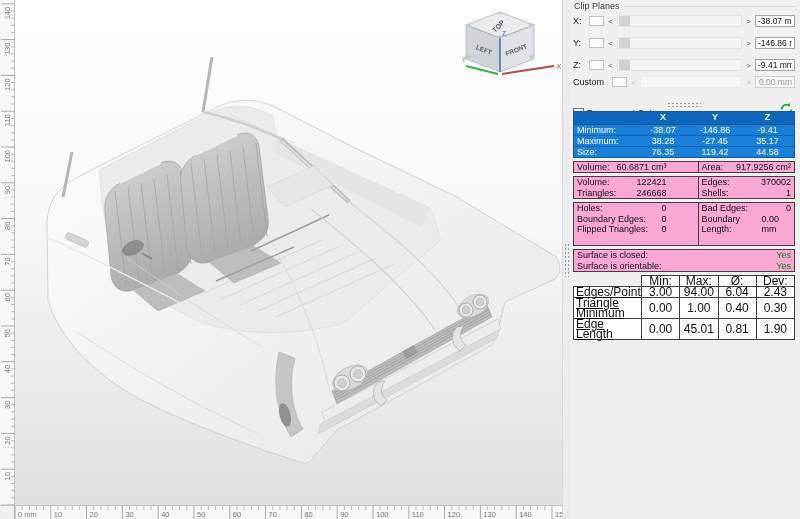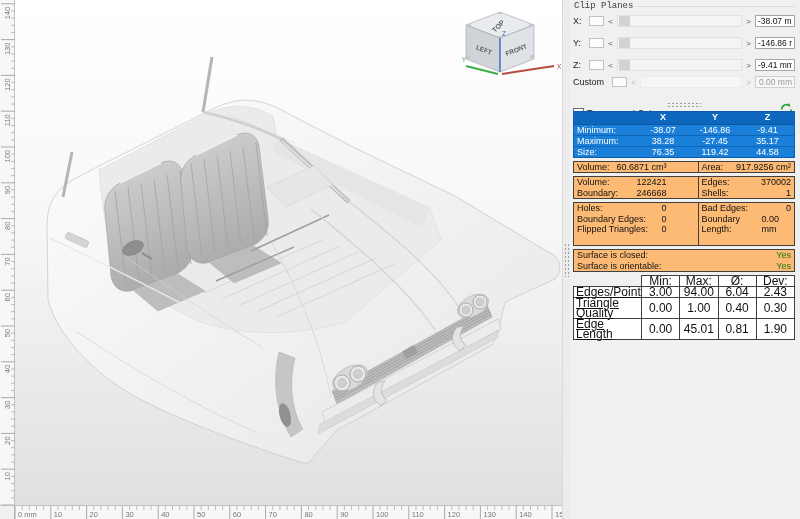--- a/index.html
+++ b/index.html
@@ -14,21 +14,21 @@
   .canvas { position:absolute; left:15px; top:0; width:547px; height:505px;
             background:linear-gradient(180deg,#ffffff 0%,#f7f7f7 45%,#e0e0e0 100%); }
   .canvas svg.model { position:absolute; left:0; top:0; }
   .viewcube { position:absolute; left:445px; top:8px; width:110px; height:80px; }
   .vsplitter { position:absolute; left:562px; top:0; width:8px; height:519px; background:#ececec; border-left:1px solid #d9d9d9; display:flex; align-items:center; justify-content:center; }
   .dots-v { width:5px; height:34px; background-image:radial-gradient(circle,#9a9a9a 0.8px,transparent 0.95px); background-size:3px 4px; }
 
   
   .panel { position:absolute; left:570px; top:0; width:230px; height:519px; background:#f0f0f0; font-size:9px; color:#222; }
   .clip { position:absolute; left:3px; top:0; width:222px; height:100px; }
-  .clip-title { position:absolute; top:1px; left:1px; right:0; display:flex; align-items:center; color:#3c3c3c;font-family:Liberation Mono, monospace; }
+  .clip-title { position:absolute; top:1px; left:1px; right:0; display:flex; align-items:center; color:#3c3c3c; }
   .clip-title::after { content:""; flex:1; border-top:1px solid #dcdcdc; margin-left:4px; }
   .clip-row { position:absolute; left:0; width:222px; height:14px; display:flex; align-items:center; gap:3px; }
   .axis-label { width:13px; }
   .cust-label { width:36px; }
   .cp-box { width:15px; height:10px; background:#fdfdfd; border:1px solid #c9bebe; }
   .arrow { width:7px; text-align:center; font-size:8px; color:#555; }
   .slider { flex:1; height:12px; background:#f4f4f4; border:1px solid #e2e2e2; position:relative; }
   .thumb { position:absolute; left:1px; top:0; width:11px; height:10px; background:#d2d2d2; }
   .clip-input { width:40px; height:12px; border:1px solid #a5a5a5; background:#fff; font-family:inherit; font-size:8.5px; text-align:right; padding:0 2px; color:#111; }
   .disabled .arrow { color:#b8b8b8; }
@@ -41,21 +41,21 @@
 
   .stats { position:absolute; top:111px; left:3px; width:222px; }
 
   .btable { border:1px solid #0f5ca9; background:#1a7fd9; color:#fff; display:grid; grid-template-columns:63px 52px 52px 53px; line-height:9.5px; }
   .bh { background:#0d68bd; border-bottom:1px solid #0c569e; text-align:center; font-weight:bold; padding:1px 0; }
   .bh0 { background:#0d68bd; border-bottom:1px solid #0c569e; }
   .blab { padding-left:3px; line-height:10px; }
   .bval { text-align:center; line-height:10px; }
   .sep { border-top:1px solid rgba(10,80,150,.55); }
 
-  .sbox { border:1px solid #404040; background:#fdba74; margin-top:3px; display:flex; color:#111;gap:28px; }
+  .sbox { border:1px solid #404040; background:#f9a8d4; margin-top:3px; display:flex; color:#111;gap:28px; }
   .half { flex:1; display:flex; flex-direction:column; }
   .half.right { border-left:1px solid #404040; }
   .srow { display:flex; justify-content:space-between; line-height:10.5px; min-height:10.5px; padding:0 3px; }
   .green { color:#1a7a1a; }
 
   .qtable { margin-top:3px; border-collapse:collapse; width:222px; table-layout:fixed; font-size:12px; color:#111; }
   .qtable col.c0 { width:68px; }
   .qtable th, .qtable td { border:1px solid #404040; background:#fff; font-weight:normal; line-height:10px; padding:0 2px; }
   .qtable th { text-align:center; }
   .qtable td.rowlab { text-align:left;text-decoration:underline; }
@@ -511,21 +511,21 @@
         </div>
       </div>
 
       <div class="sbox">
         <div class="half">
           <div class="srow">
               <span>Volume:</span>
               <span>122421</span>
             </div>
           <div class="srow">
-              <span>Boundary:</span>
+              <span>Triangles:</span>
               <span>246668</span>
             </div>
         </div>
         <div class="half right">
           <div class="srow">
               <span>Edges:</span>
               <span>370002</span>
             </div>
           <div class="srow">
               <span>Shells:</span>
@@ -592,21 +592,21 @@
           <th>Dev:</th>
         </tr>
         <tr>
           <td class="rowlab">Edges/Point</td>
           <td>3.00</td>
           <td>94.00</td>
           <td>6.04</td>
           <td>2.43</td>
         </tr>
         <tr>
-          <td class="rowlab">Triangle Quality</td>
+          <td class="rowlab">Triangle Minimum</td>
           <td>0.00</td>
           <td>1.00</td>
           <td>0.40</td>
           <td>0.30</td>
         </tr>
         <tr>
           <td class="rowlab">Edge Length</td>
           <td>0.00</td>
           <td>45.01</td>
           <td>0.81</td>

